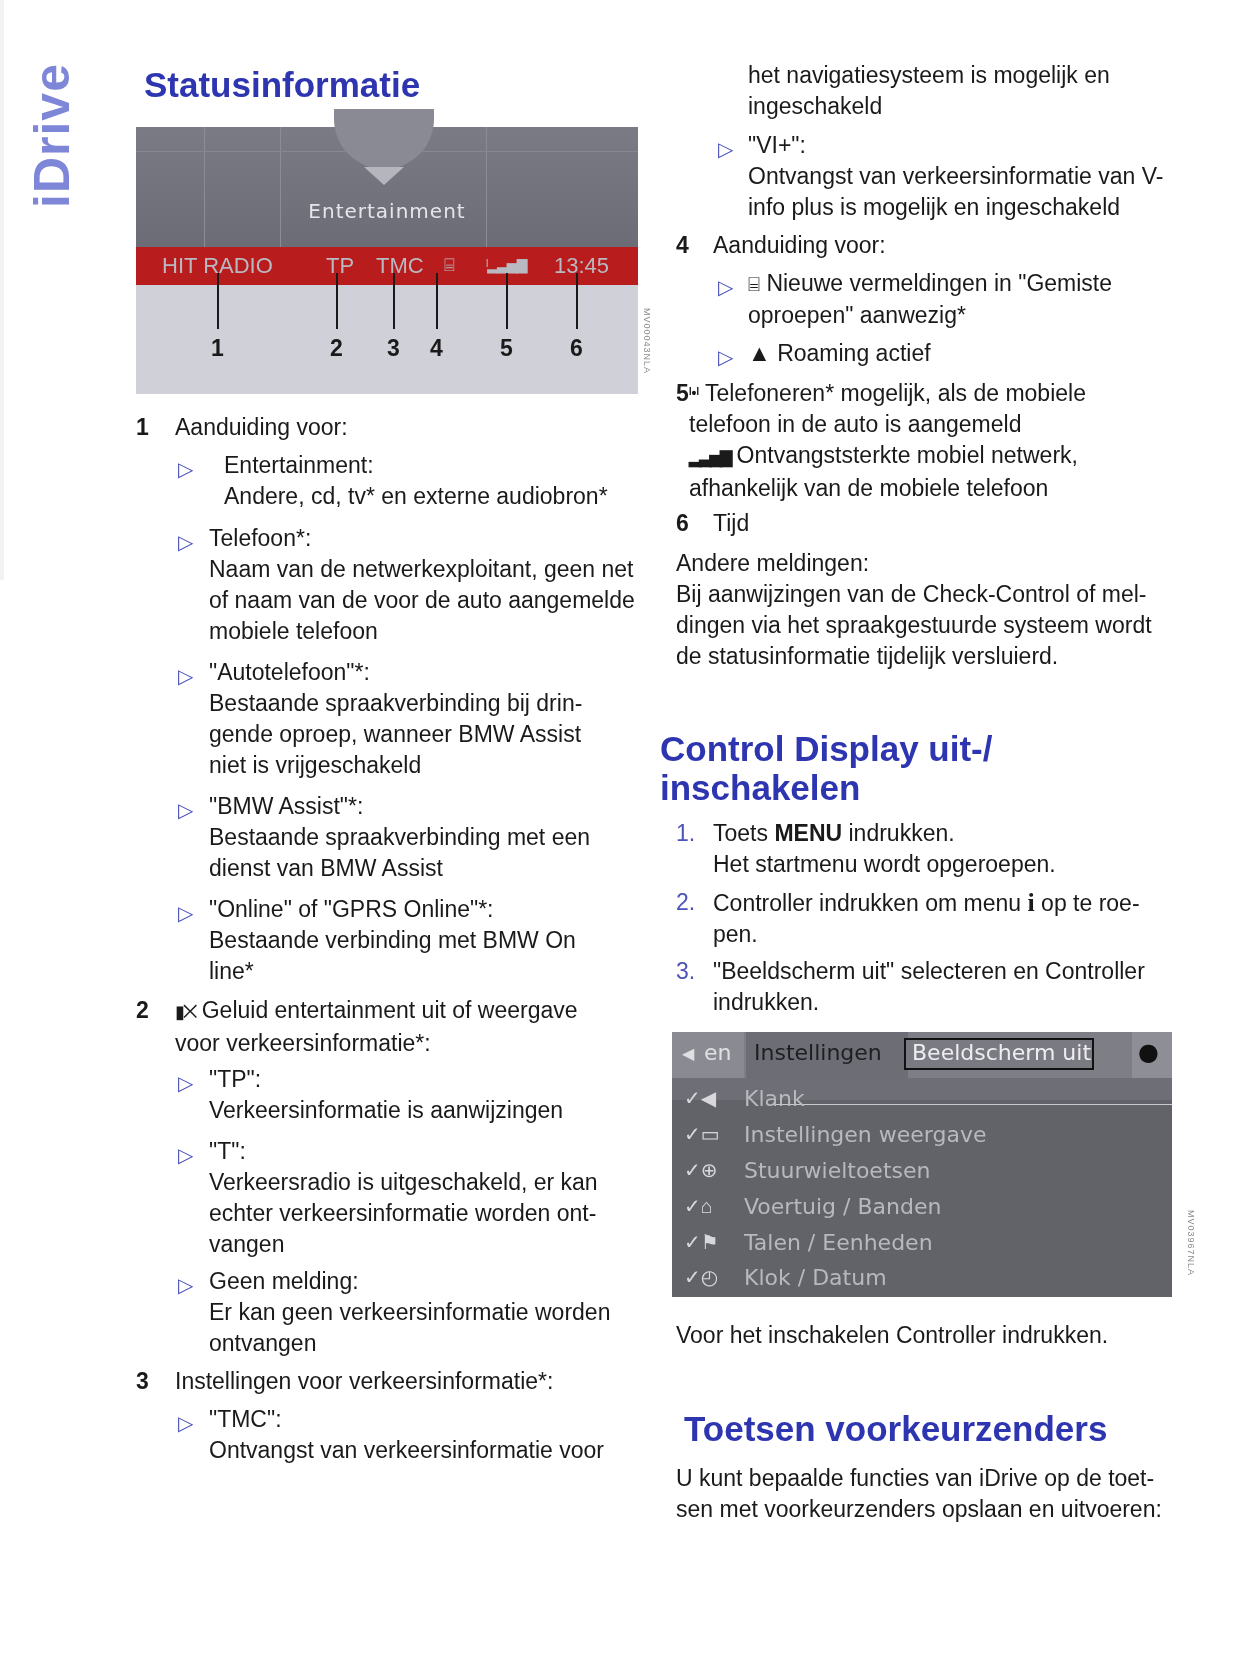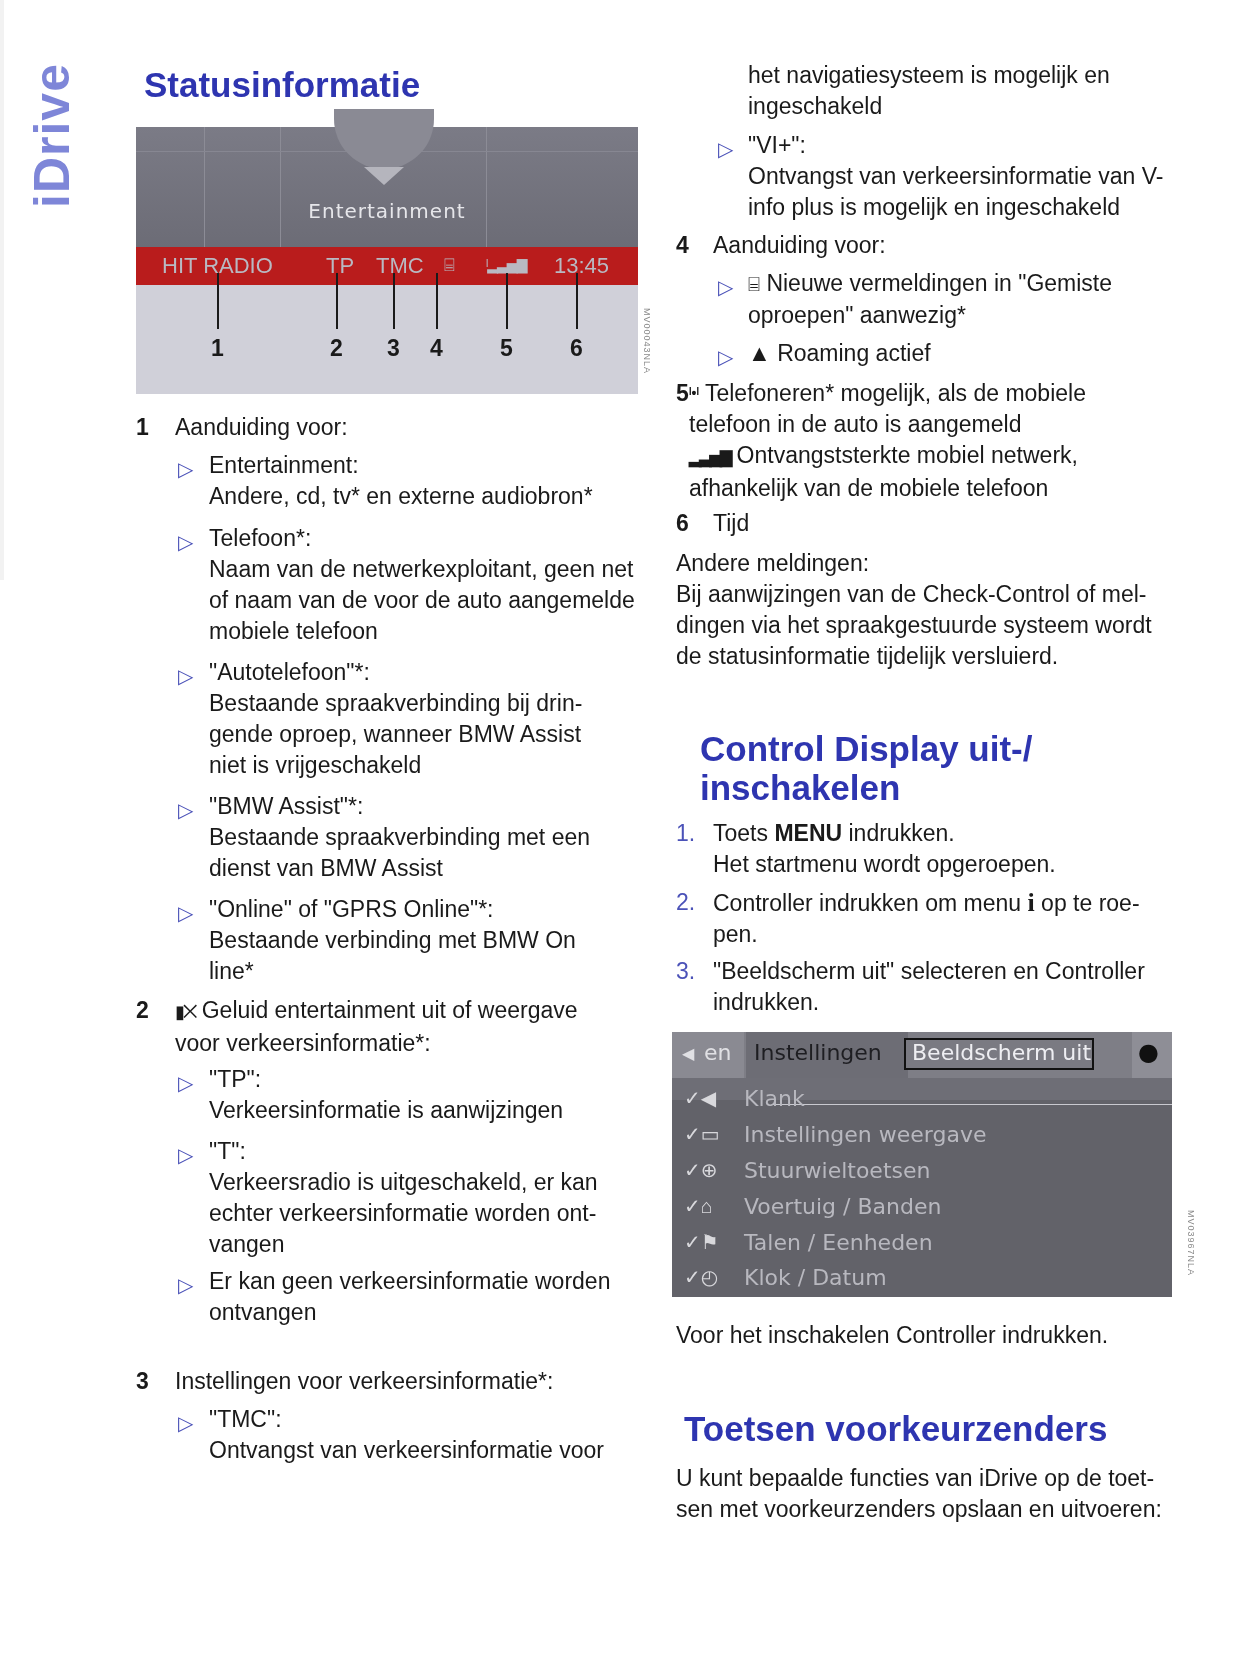--- a/index.html
+++ b/index.html
@@ -97,21 +97,21 @@
   <span class="pin-num" style="left:364px">5</span>
   <span class="pin-num" style="left:434px">6</span>
 </div>
 <div class="imgcode" style="left:652px; top:308px;">MV00043NLA</div>
 
 <div class="body-text">
   <span class="num" style="left:136px; top:412px">1</span>
   <div class="blk" style="left:175px; top:412px; width:460px">Aanduiding voor:</div>
 
   <span class="tri" style="left:178px; top:454px">▷</span>
-  <div class="blk" style="left:209px; top:450px; width:430px">
+  <div class="blk" style="left:224px; top:450px; width:430px">
     <div>Entertainment:</div>
     <div>Andere, cd, tv* en externe audiobron*</div>
   </div>
 
   <span class="tri" style="left:178px; top:527px">▷</span>
   <div class="blk" style="left:209px; top:523px; width:430px">
     <div>Telefoon*:</div>
     <div>Naam van de netwerkexploitant, geen net of naam van de voor de auto aange­melde mobiele telefoon</div>
   </div>
 
@@ -146,20 +146,21 @@
   </div>
 
   <span class="tri" style="left:178px; top:1140px">▷</span>
   <div class="blk" style="left:209px; top:1136px; width:420px">
     <div>"T":</div>
     <div>Verkeersradio is uitgeschakeld, er kan echter verkeersinformatie worden ont­vangen</div>
   </div>
 
   <span class="tri" style="left:178px; top:1270px">▷</span>
   <div class="blk" style="left:209px; top:1266px; width:430px">
+    <div>Geen melding:</div>
     <div>Er kan geen verkeersinformatie worden ontvangen</div>
   </div>
 
   <span class="num" style="left:136px; top:1366px">3</span>
   <div class="blk" style="left:175px; top:1366px; width:460px">Instellingen voor verkeersinformatie*:</div>
 
   <span class="tri" style="left:178px; top:1408px">▷</span>
   <div class="blk" style="left:209px; top:1404px; width:430px">
     <div>"TMC":</div>
     <div>Ontvangst van verkeersinformatie voor</div>
@@ -218,21 +219,21 @@
   </div>
 
   <span class="num" style="left:676px; top:956px; color:#4b52b8; font-weight:normal">3.</span>
   <div class="blk" style="left:713px; top:956px; width:460px">"Beeldscherm uit" selecteren en Controller indrukken.</div>
 
   <div class="blk" style="left:676px; top:1320px; width:500px">Voor het inschakelen Controller indrukken.</div>
 
   <div class="blk" style="left:676px; top:1463px; width:500px">U kunt bepaalde functies van iDrive op de toet­sen met voorkeurzenders opslaan en uitvoeren:</div>
 </div>
 
-<h1 class="section" style="position:absolute; left:692px; top:722px; font-size:35px; width:360px;">Control Display uit-/ inschakelen</h1>
+<h1 class="section" style="position:absolute; left:652px; top:722px; font-size:35px; width:360px;">Control Display uit-/ inschakelen</h1>
 
 <h1 class="section" style="position:absolute; left:676px; top:1402px; font-size:35px;">Toetsen voorkeurzenders</h1>
 
 <div class="shot2">
   <div class="bar">
     <div class="seg" style="left:0; width:72px; background:#8a8a92"></div>
     <span class="lbl" style="left:10px; color:#e0e0e4; font-size:16px; top:12px">◀</span>
     <span class="lbl" style="left:32px; color:#e0e0e4">en</span>
     <div class="seg" style="left:74px; width:162px; background:#6d6d75"></div>
     <span class="lbl" style="left:82px; color:#1e1e22">Instellingen</span>

